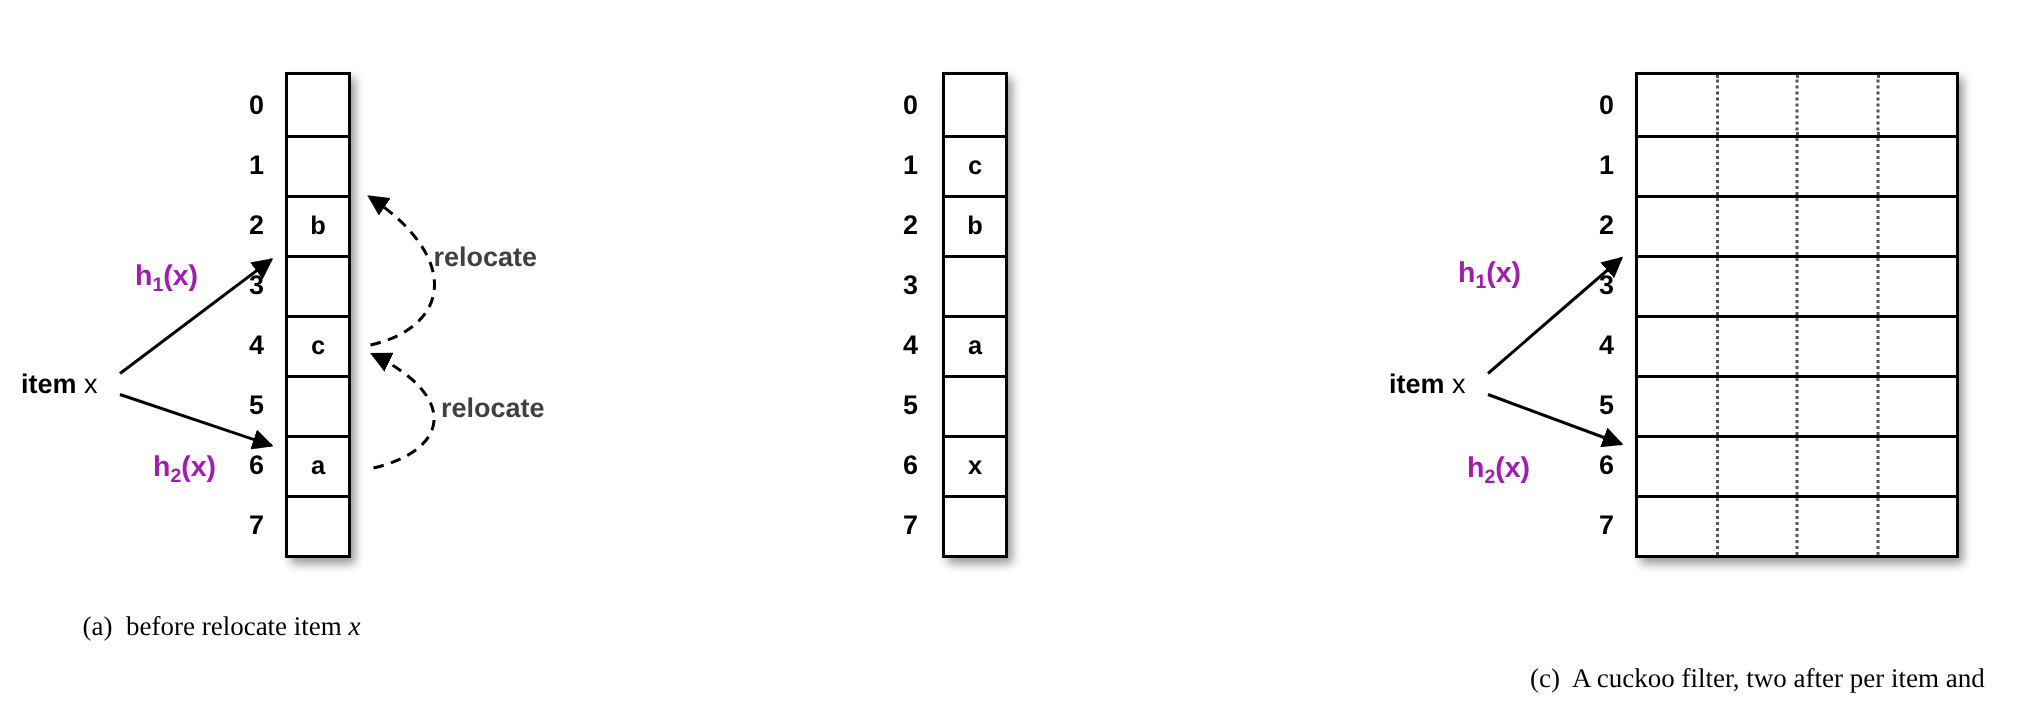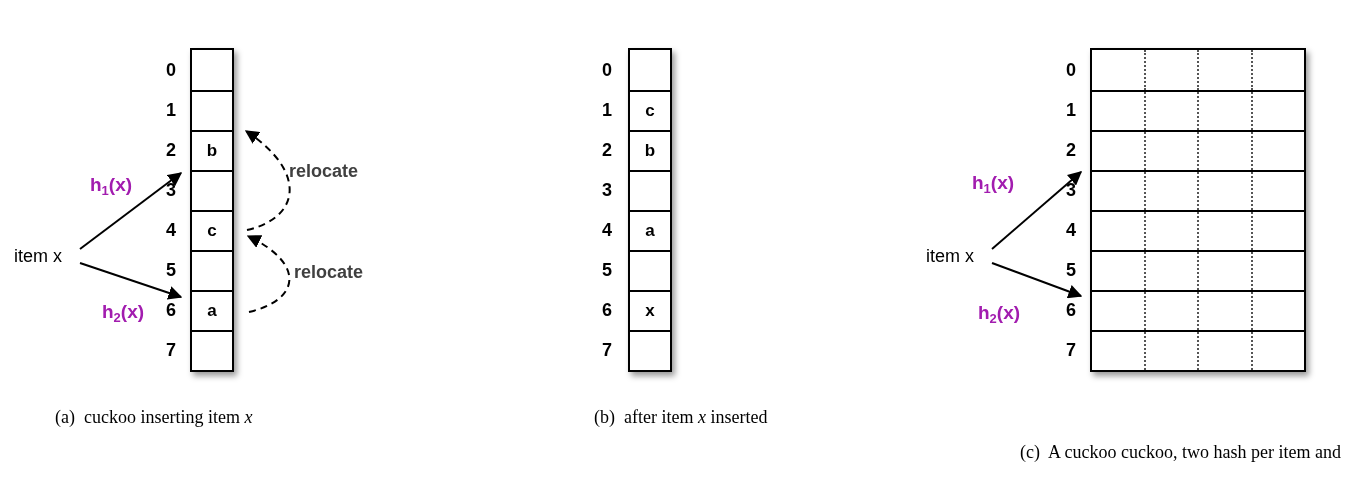--- a/index.html
+++ b/index.html
@@ -38,21 +38,21 @@
   }
   .bucket-row{height:40px;box-sizing:border-box;border-top:2px solid #000;display:flex;}
   .bucket-row:first-child{border-top:none;}
   .bucket-entry{flex:1;box-sizing:border-box;}
   .bucket-entry + .bucket-entry{border-left:2px dotted #555;}
 
   
   .hlabel{position:absolute;font-weight:700;font-size:19px;color:#a21caf;white-space:pre;}
   .hlabel sub{font-size:13px;vertical-align:-4px;font-weight:700;}
   .itemlabel{position:absolute;font-size:18px;color:#000;white-space:pre;}
-  .itemlabel .b{font-weight:400;}
+  .itemlabel .b{font-weight:700;}
   .itemlabel .n{font-weight:400;}
   .relabel{position:absolute;font-weight:700;font-size:18px;color:#404040;}
 
   
   .caption{
     position:absolute;
     font-family:"Liberation Serif", serif;
     font-size:18px;color:#000;white-space:pre-wrap;
   }
   .caption i{font-style:italic;}
@@ -103,21 +103,21 @@
 
   <div class="hlabel" style="left:90px;top:174px;"><span>h</span><sub>1</sub><span>(x)</span></div>
 
   <div class="itemlabel" style="left:14px;top:246px;"><span class="b">item</span><span class="n"> x</span></div>
 
   <div class="hlabel" style="left:102px;top:301px;"><span>h</span><sub>2</sub><span>(x)</span></div>
 
   <div class="relabel" style="left:289px;top:161px;">relocate</div>
   <div class="relabel" style="left:294px;top:262px;">relocate</div>
 
-  <div class="caption" style="left:55px;top:407px;"><span>(a)  cuckoo inserting item </span><i>x</i><span></span></div>
+  <div class="caption" style="left:55px;top:407px;"><span>(a)  before relocate item </span><i>x</i><span></span></div>
 
   <div class="idx-col" id="idx-b" style="left:580px;">
       <div class="idx">0</div>
       <div class="idx">1</div>
       <div class="idx">2</div>
       <div class="idx">3</div>
       <div class="idx">4</div>
       <div class="idx">5</div>
       <div class="idx">6</div>
       <div class="idx">7</div>
@@ -126,21 +126,20 @@
       <div class="cell"></div>
       <div class="cell">c</div>
       <div class="cell">b</div>
       <div class="cell"></div>
       <div class="cell">a</div>
       <div class="cell"></div>
       <div class="cell">x</div>
       <div class="cell"></div>
     </div>
 
-  <div class="caption" style="left:594px;top:407px;"><span>(b)  after item </span><i>x</i><span> inserted</span></div>
 
   <div class="idx-col" id="idx-c" style="left:1044px;">
       <div class="idx">0</div>
       <div class="idx">1</div>
       <div class="idx">2</div>
       <div class="idx">3</div>
       <div class="idx">4</div>
       <div class="idx">5</div>
       <div class="idx">6</div>
       <div class="idx">7</div>
@@ -196,17 +195,17 @@
       </div>
     </div>
 
   <div class="hlabel" style="left:972px;top:172px;"><span>h</span><sub>1</sub><span>(x)</span></div>
 
   <div class="itemlabel" style="left:926px;top:246px;"><span class="b">item</span><span class="n"> x</span></div>
 
   <div class="hlabel" style="left:978px;top:302px;"><span>h</span><sub>2</sub><span>(x)</span></div>
 
   <div class="caption caption-c" style="left:1020px;top:399px;width:330px;">
-    <div>(c)  A cuckoo cuckoo, two hash per item and</div>
+    <div>(c)  A cuckoo filter, two after per item and</div>
     
   </div>
 
 </div>
 
 </body></html>

